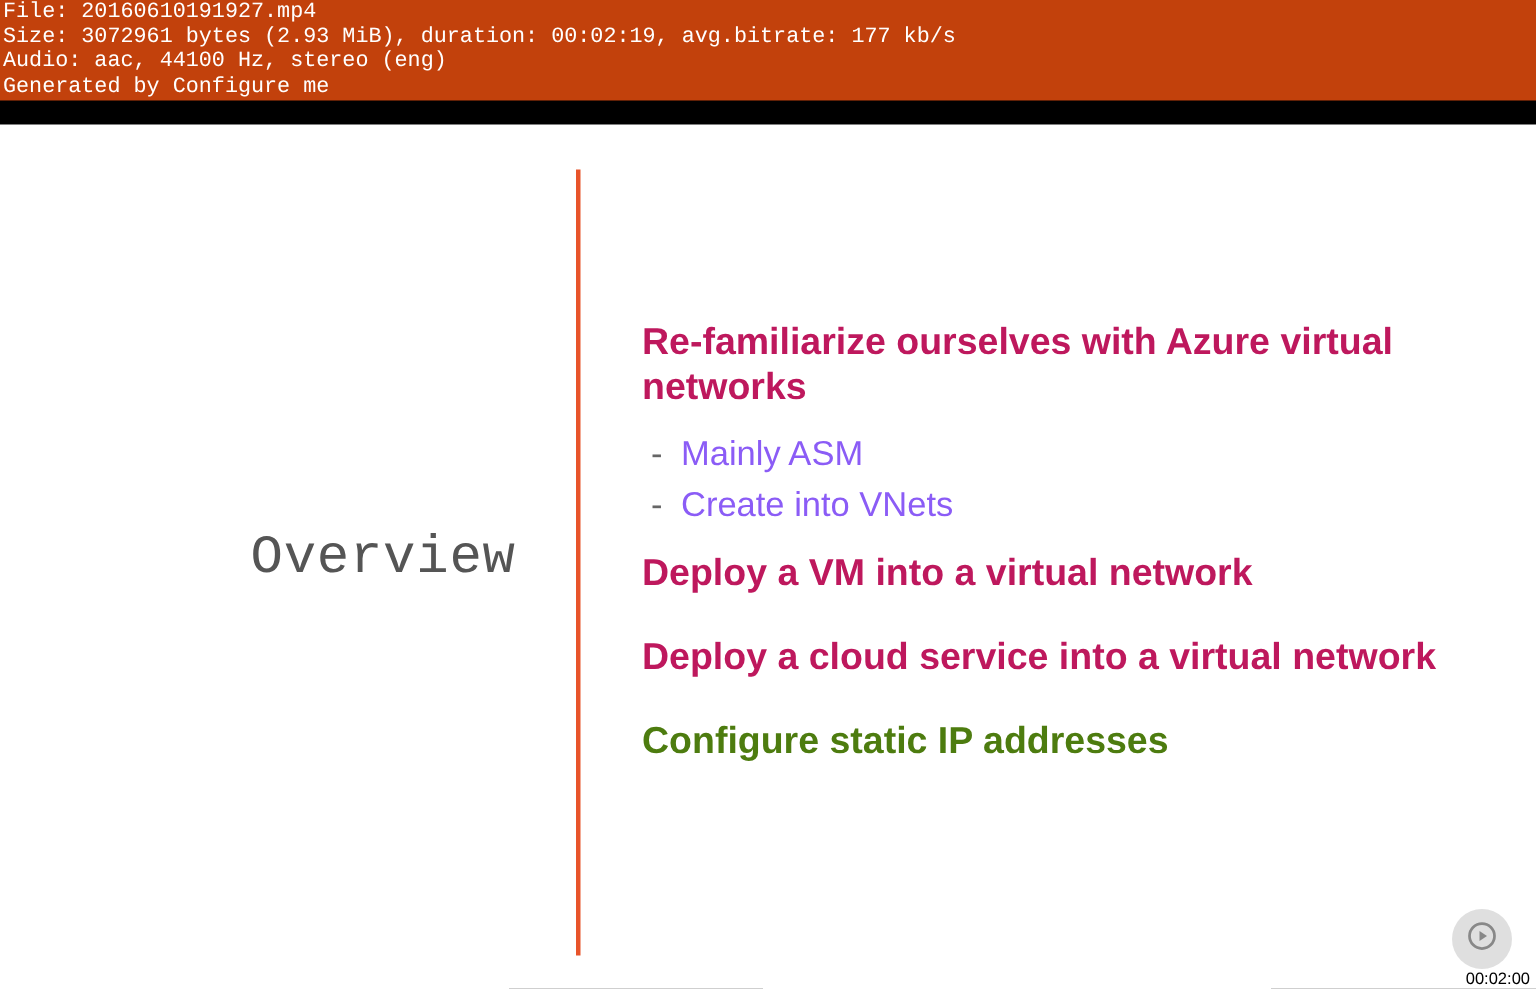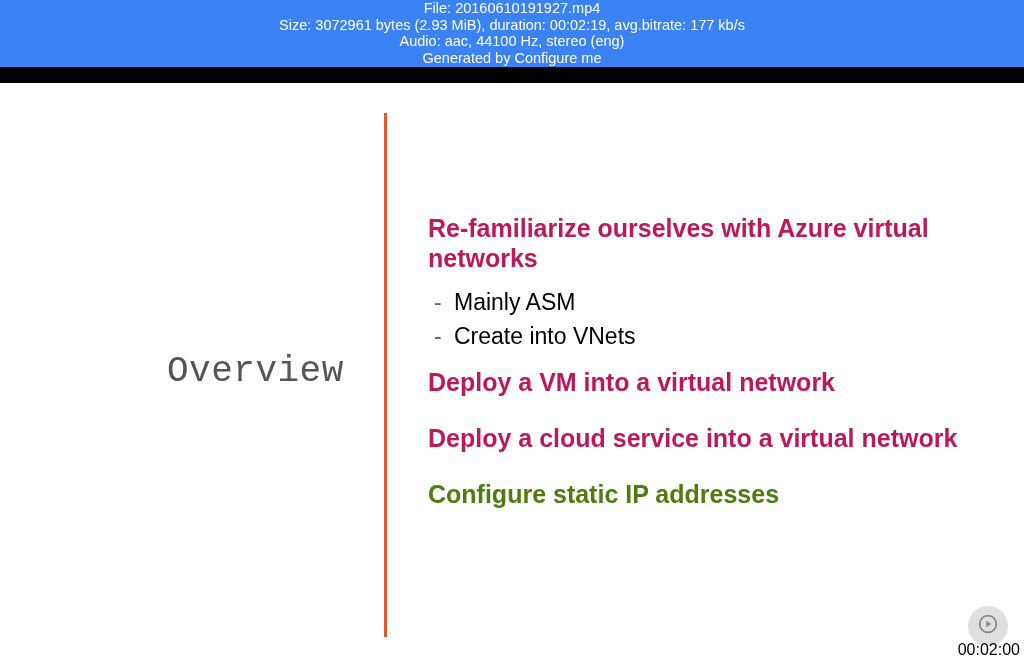--- a/index.html
+++ b/index.html
@@ -1,24 +1,23 @@
 <!DOCTYPE html>
 <html><head>
 <meta charset="utf-8">
 <style>
   * { margin: 0; padding: 0; box-sizing: border-box; }
   html, body { width: 1024px; height: 659px; overflow: hidden; font-family: Arial, Helvetica, sans-serif; }
   .root { width: 1024px; height: 659px; background: #000; position: relative; }
   .info-bar {
     position: absolute; left: 0; top: 0; width: 100%;
-    background: #3b82f6; color: #fff;
-    font-family: Liberation Sans, sans-serif;
+    background: #c2410c; color: #fff;
+    font-family: Liberation Mono, monospace;
     font-size: 14.5px; line-height: 16.5px;
     padding: 0 2px 1px 2px;
-    text-align: center;
   }
   .info-bar div { white-space: nowrap; }
   .slide {
     position: absolute; left: 0; top: 83px; width: 1024px; height: 576px;
     background: #fff;
   }
   .slide-overview {
     position: absolute; left: 167px; top: 268px;
     font-size: 36px; font-weight: 300; color: #555;
     letter-spacing: 0.5px;
@@ -32,42 +31,42 @@
     position: absolute; left: 428px; top: 130px; width: 560px;
     font-family: Arial, Helvetica, sans-serif;
     color: #303030;
   }
   .bullets .h {
     font-weight: 700; font-size: 25px; line-height: 30px;
     margin-bottom: 14px;
     color: #be185d;
   }
   .bullets .sub {
-    font-size: 23px; line-height: 30px; color: #000000;
+    font-size: 23px; line-height: 30px; color: #8b5cf6;
     margin-left: 26px; margin-bottom: 4px;
     font-weight: 400;
   }
   .bullets .sub::before {
     content: "- "; color: #666; margin-left: -20px; margin-right: 6px;
     display: inline-block; width: 14px;
   }
   .bullets .gap { height: 12px; }
   .bullets .accent { color: #4d7c0f; }
   .play-btn {
     position: absolute; right: 16px; bottom: 13px;
     width: 40px; height: 40px; border-radius: 50%;
     background: rgba(220,220,220,0.92);
     display: flex; align-items: center; justify-content: center;
     cursor: pointer;
   }
   .play-btn svg { width: 20px; height: 20px; }
   .timestamp {
     position: absolute; right: 4px; bottom: 0px;
     font-family: "Segoe UI", Arial, sans-serif;
-    color: #000; font-size: 16px;
+    color: #000; font-size: 11px;
     background: rgba(255,255,255,0);
     margin-left: 34px;
   }
 </style>
 </head>
 <body>
 
 <div class="root">
 
   <div class="info-bar">

